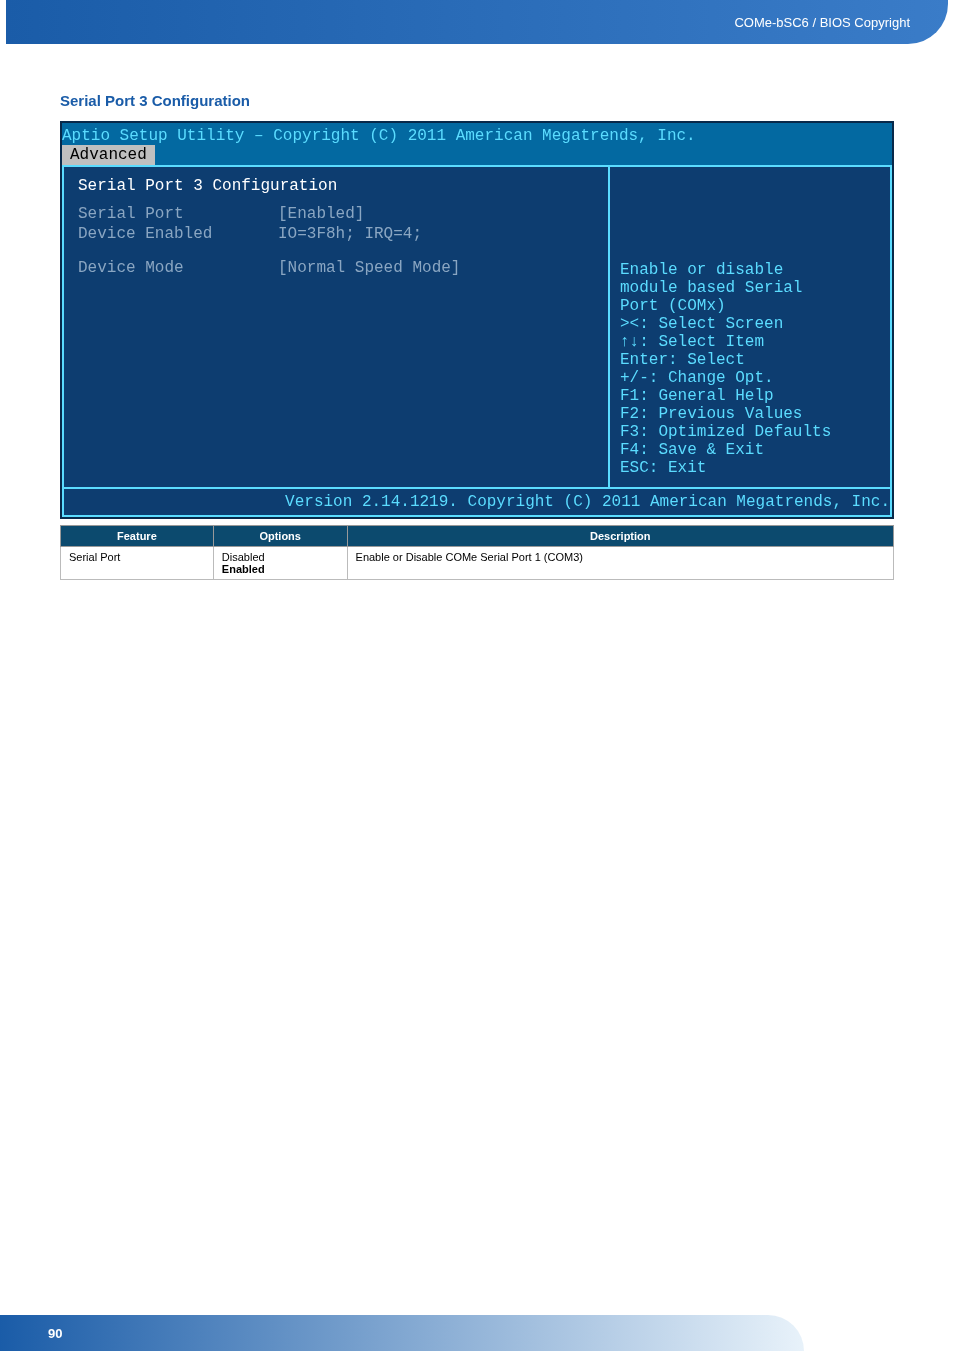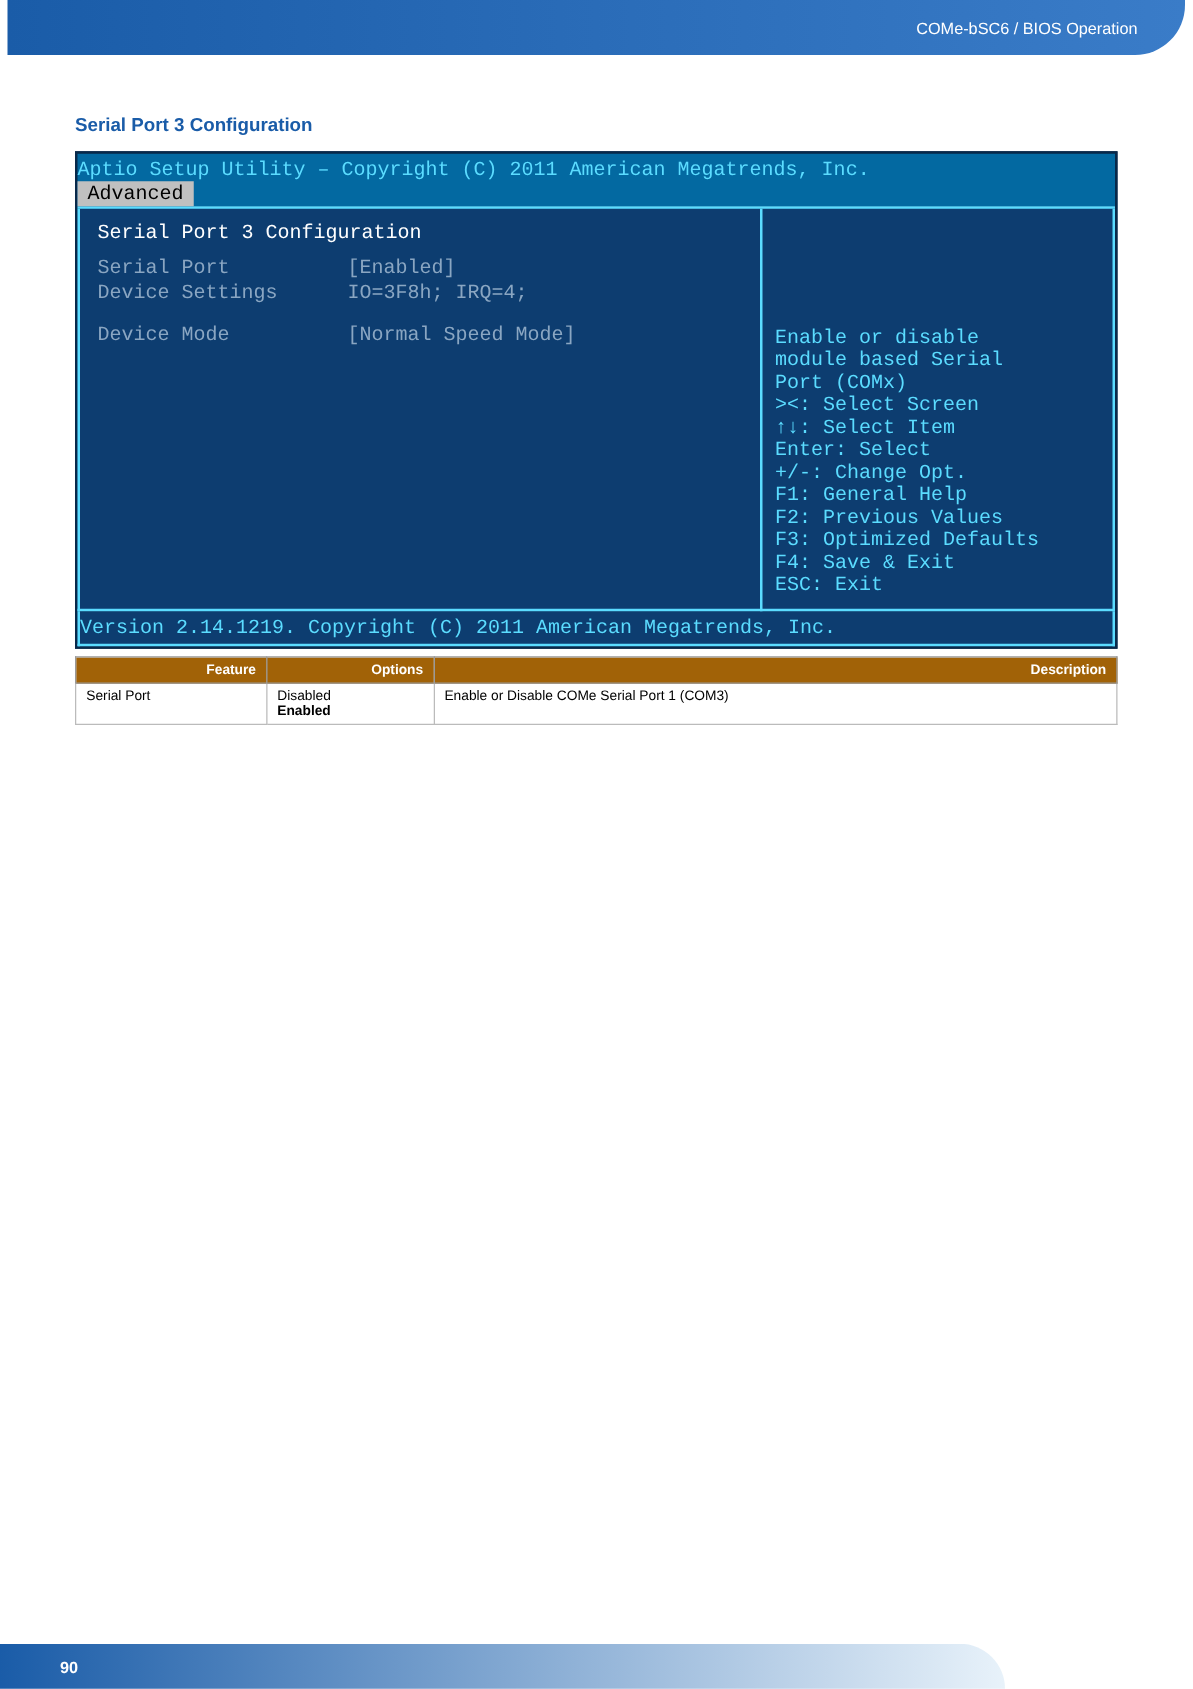--- a/index.html
+++ b/index.html
@@ -13,33 +13,33 @@
   .bios-tab{background:#c0c0c0;color:#000;padding:1px 8px;display:inline-block}
   .bios-body{display:flex;background:#0d3d70;border-top:2px solid #5bdcff}
   .bios-left{flex:1;border:2px solid #5bdcff;border-top:none;border-right:none;padding:10px 14px;min-height:300px}
   .bios-right{width:260px;border:2px solid #5bdcff;border-top:none;padding:10px 10px;color:#5bdcff;display:flex;flex-direction:column;justify-content:flex-end}
   .bios-heading{color:#fff;margin-bottom:10px}
   .bios-row{display:flex;color:#8aa6c2;margin-bottom:2px}
   .bios-label{width:200px}
   .bios-val{flex:1}
   .bios-help-top{color:#5bdcff}
   .bios-help-bot{color:#5bdcff;white-space:pre-line}
-  .bios-bottom{background:#0d3d70;color:#5bdcff;text-align:left;padding:4px 0;border:2px solid #5bdcff;border-top:none}
+  .bios-bottom{background:#0d3d70;color:#5bdcff;text-align:right;padding:4px 0;border:2px solid #5bdcff;border-top:none}
   .feat-table{width:100%;border-collapse:collapse;margin-top:6px;font-size:11px}
-  .feat-table th{background:#a16207;color:#fff;text-align:right;padding:4px 8px;border:1px solid #999;font-weight:bold}
+  .feat-table th{background:#0c4a6e;color:#fff;text-align:center;padding:4px 8px;border:1px solid #999;font-weight:bold}
   .feat-table td{border:1px solid #bbb;padding:4px 8px;vertical-align:top}
   .feat-table .bold{font-weight:bold}
   .page-footer{position:fixed;bottom:0;left:0;width:804px;height:36px;background:linear-gradient(to right,#1a5ca8,#e8f2fa);display:flex;align-items:center;padding-left:48px;color:#fff;font-weight:bold;font-size:13px;border-top-right-radius:36px;box-sizing:border-box}
   .footer-wrap{margin-top:700px}
 </style>
 </head>
 <body>
 
 <div class="page-header">
-  <span>COMe-bSC6 / BIOS Operation</span>
+  <span>COMe-bSC6 / BIOS Copyright</span>
 </div>
 <div class="header-fade"></div>
 
 <div class="content">
   <div class="section-title">Serial Port 3 Configuration</div>
 
   <div class="bios">
     <div class="bios-top">
       <div>Aptio Setup Utility – Copyright (C) 2011 American Megatrends, Inc.</div>
       <div class="bios-tab-row">
@@ -47,21 +47,21 @@
       </div>
     </div>
     <div class="bios-body">
       <div class="bios-left">
         <div class="bios-heading">Serial Port 3 Configuration</div>
         <div class="bios-row">
           <span class="bios-label">Serial Port</span>
           <span class="bios-val">[Enabled]</span>
         </div>
         <div class="bios-row">
-          <span class="bios-label">Device Settings</span>
+          <span class="bios-label">Device Enabled</span>
           <span class="bios-val">IO=3F8h; IRQ=4;</span>
         </div>
         <div style="height:14px"></div>
         <div class="bios-row">
           <span class="bios-label">Device Mode</span>
           <span class="bios-val">[Normal Speed Mode]</span>
         </div>
       </div>
       <div class="bios-right">
         <div class="bios-help-top" style="white-space:pre-line">Enable or disable

